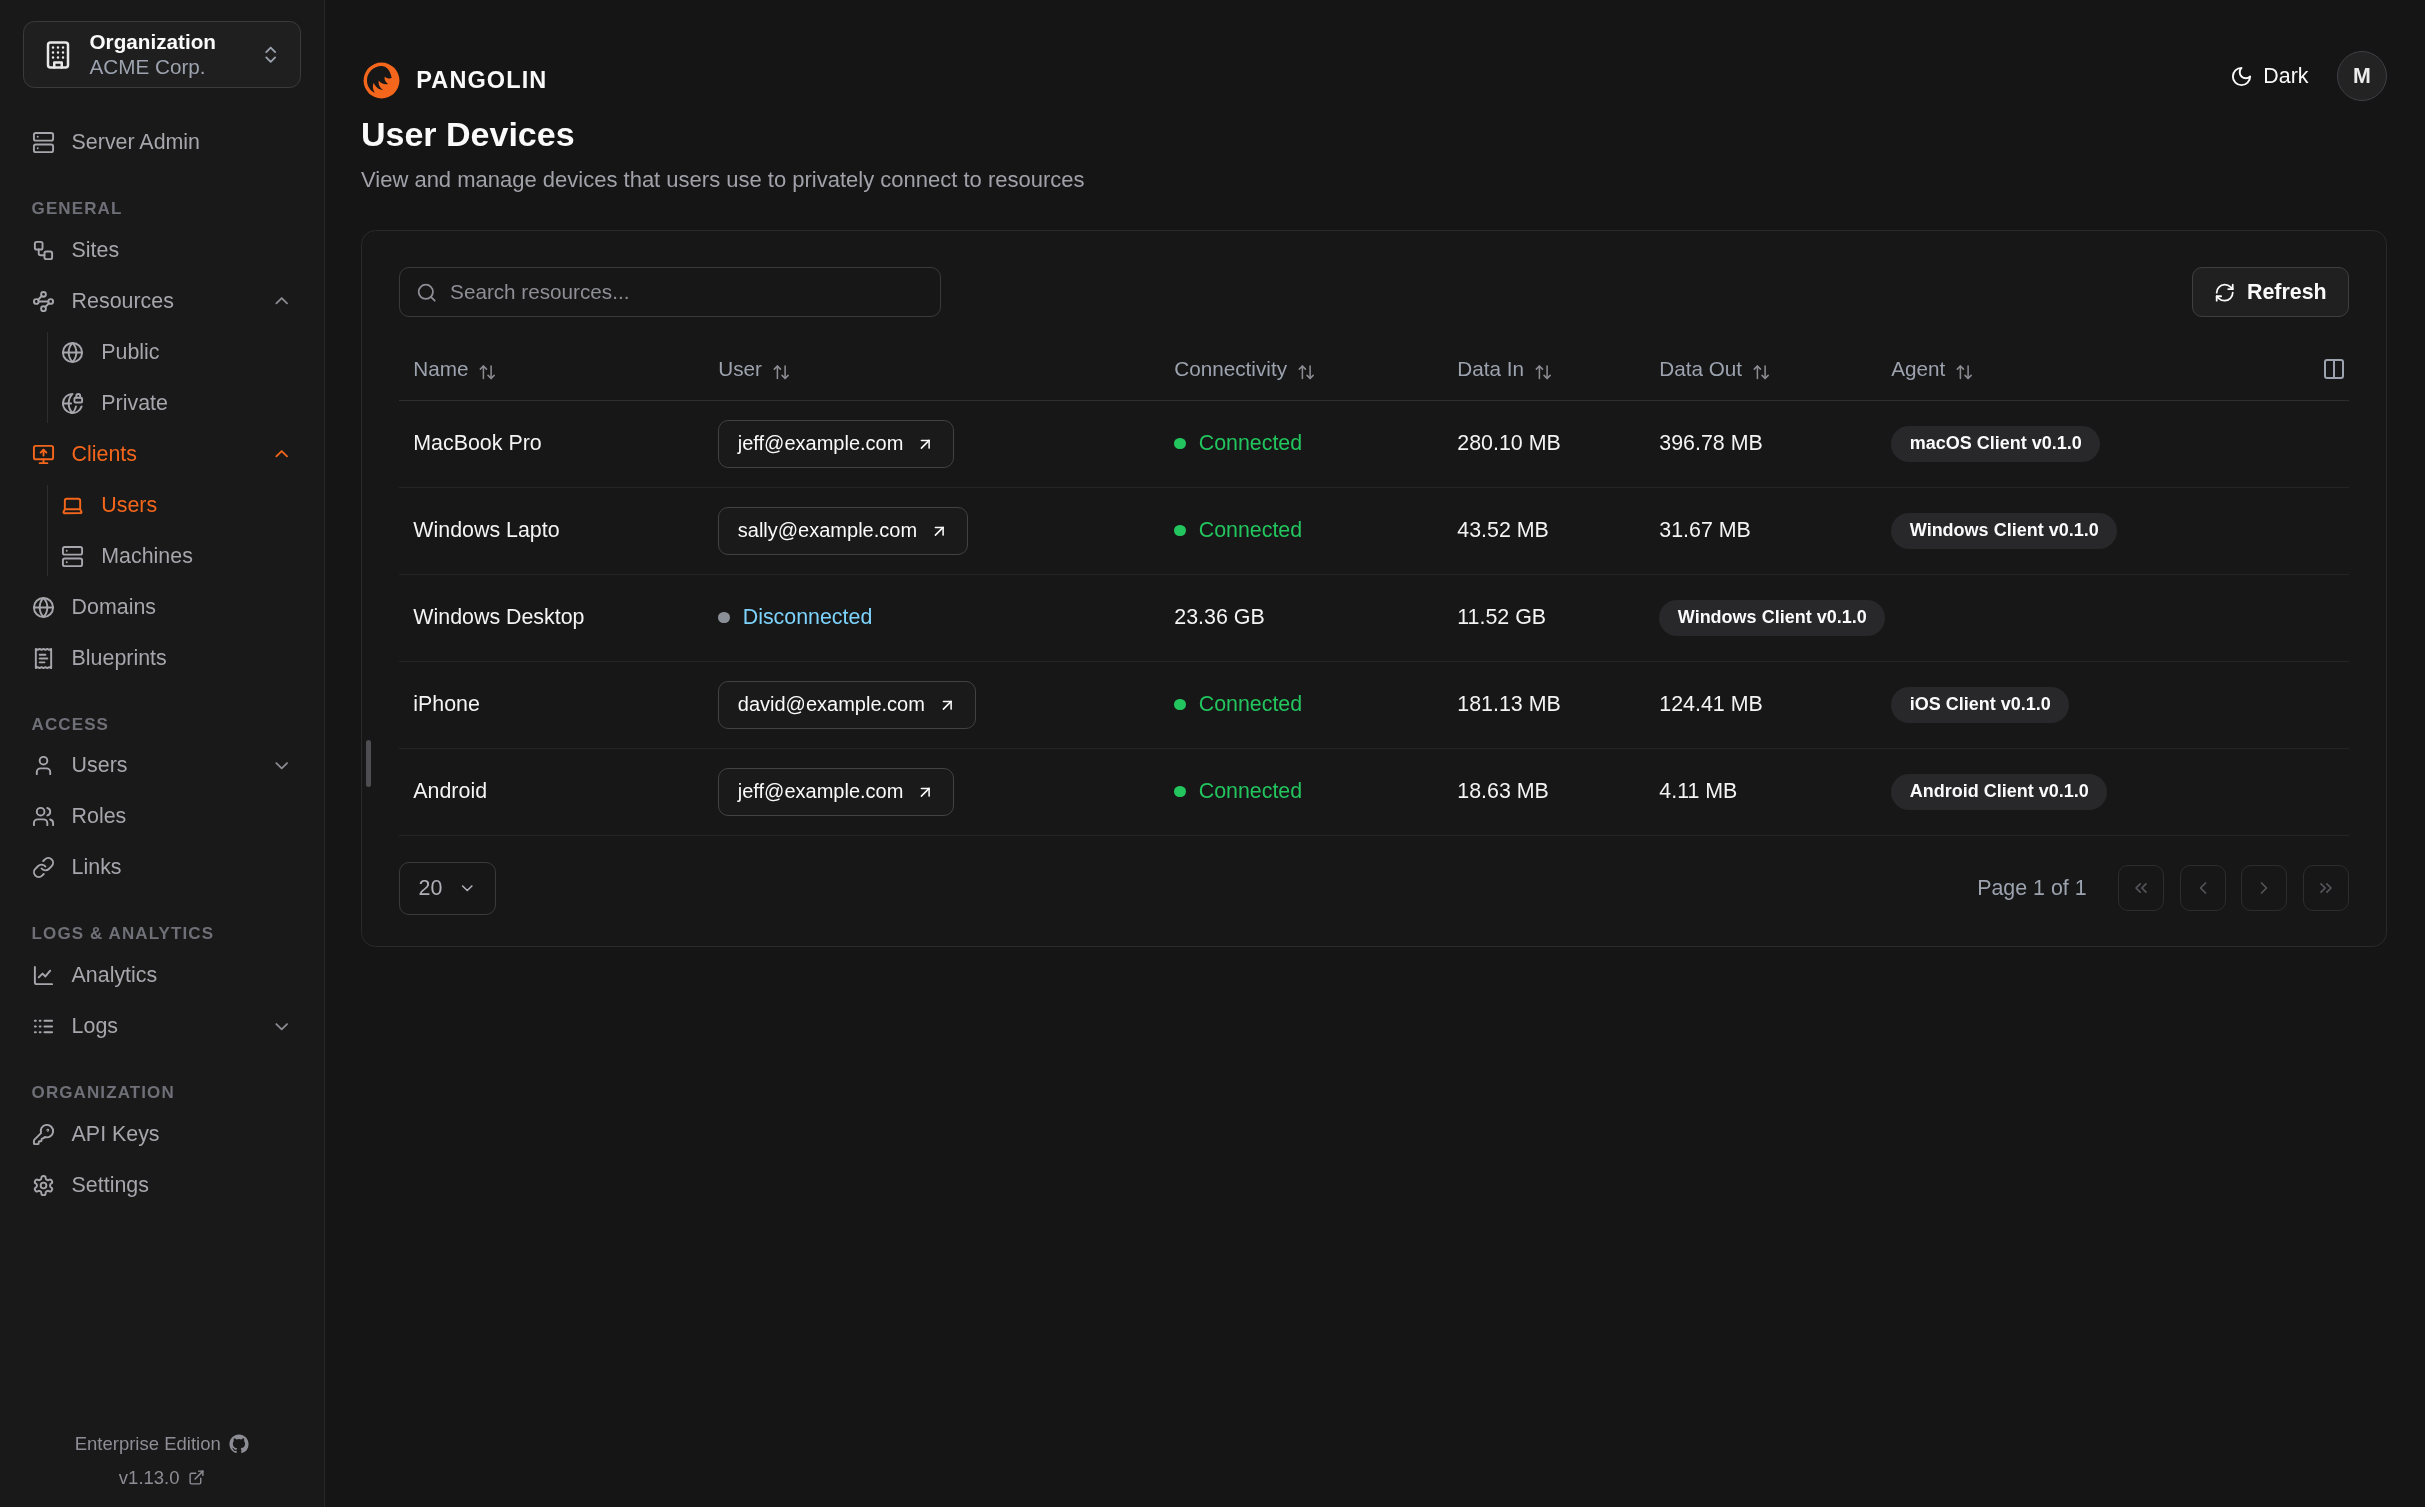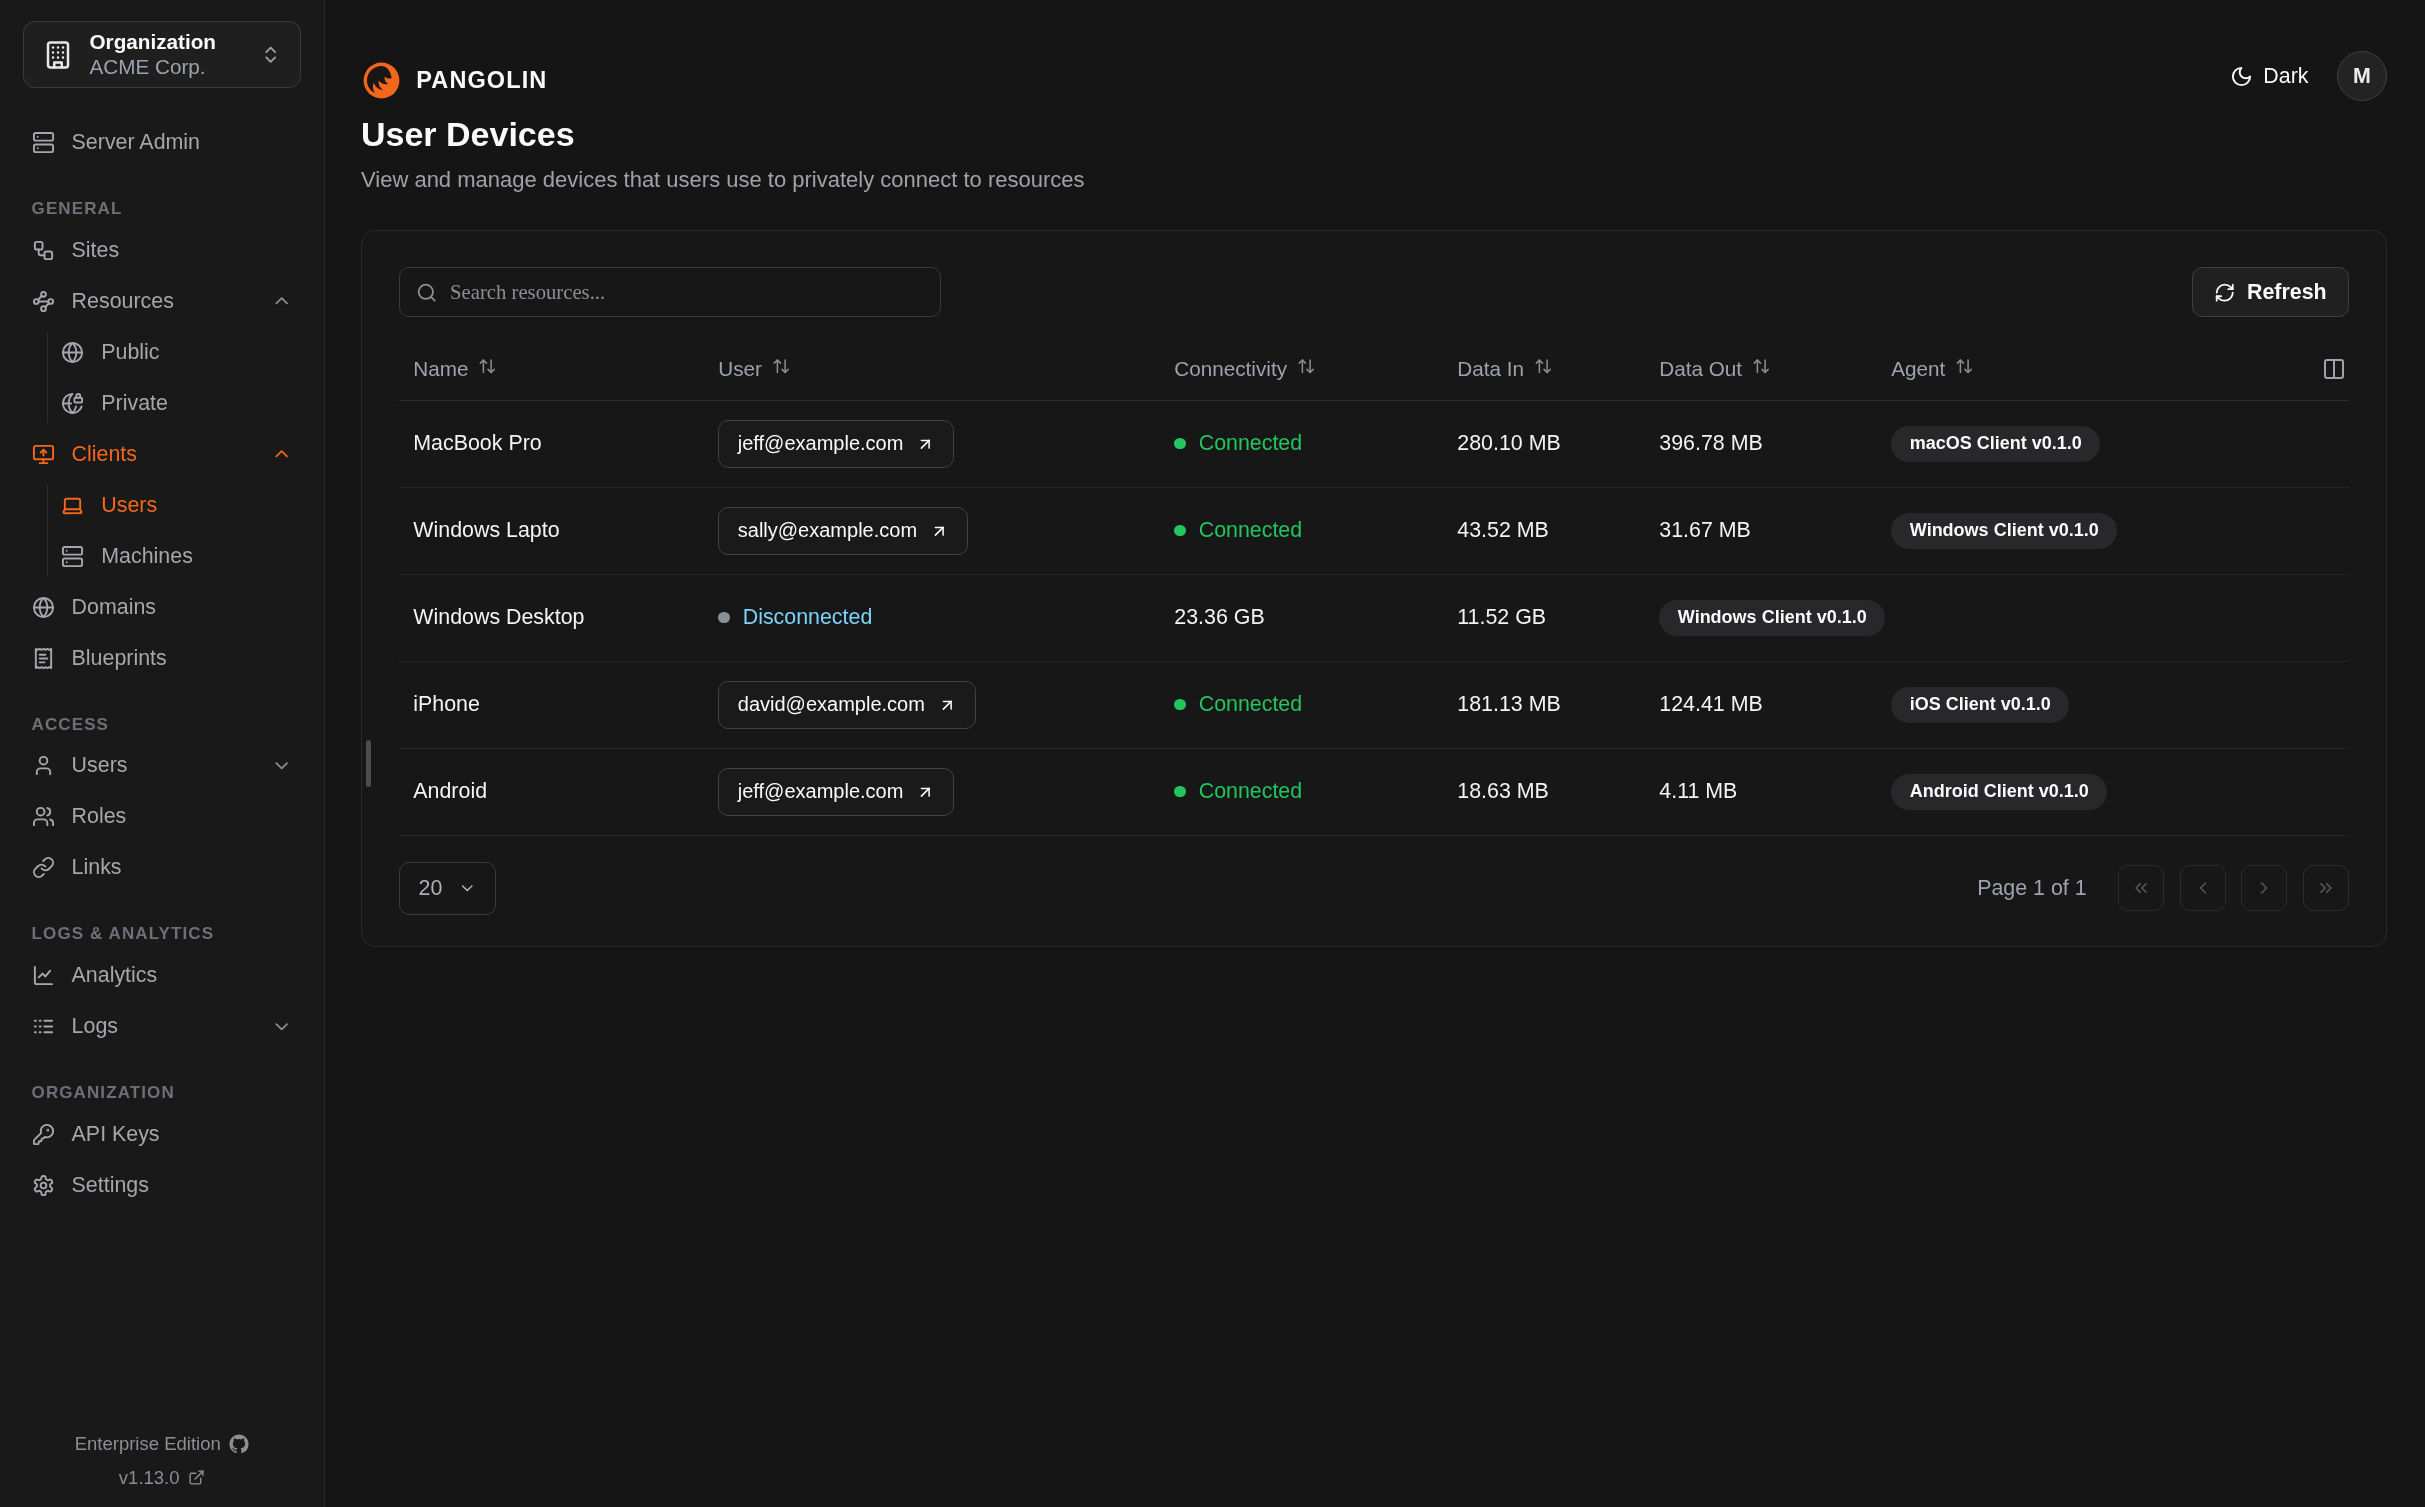--- a/index.html
+++ b/index.html
@@ -81,37 +81,37 @@
     border:0.7px solid #2a2a2a; border-radius:14.3px;
     padding:36px 37px 31px;
   }
   .toolbar { display:flex; align-items:center; justify-content:space-between; }
   .search {
     width:542px; height:50px; display:flex; align-items:center; gap:13px;
     border:0.7px solid #3a3a3a; border-radius:10px; padding:0 15.7px; color:#8e8e96;
   }
   .search input {
     flex:1; background:none; border:none; outline:none;
-    color:#14b8a6; font-size:20.7px; font-family:Liberation Serif, serif;
+    color:#14b8a6; font-size:20.7px; font-family:Liberation Sans, sans-serif;
   }
   .search input::placeholder { color:#8e8e96; }
   .refresh-btn {
     height:50px; display:flex; align-items:center; gap:11.4px; padding:0 21.4px;
     background:#202020; border:0.7px solid #3f3f3f; border-radius:10px;
     color:#fafafa; font-size:21.4px; font-weight:600; font-family:inherit; cursor:pointer;
   }
 
   .thead, .trow {
     display:grid;
     grid-template-columns:305px 456px 283px 202px 232px 1fr 46px;
     align-items:center;
   }
   .thead { margin-top:30px; padding:10px 0 18.5px; border-bottom:0.7px solid #2e2e2e; }
   .th {
-    display:flex; align-items:flex-start; gap:10px; padding-left:14.3px;
+    display:flex; align-items:flex-end; gap:10px; padding-left:14.3px;
     font-size:20.7px; font-weight:500; color:#9ca3af; cursor:pointer; white-space:nowrap;
   }
   .th .sort-ic { color:#8b8b92; }
   .th-last { display:flex; justify-content:flex-end; padding-right:2.9px; color:#9ca3af; cursor:pointer; }
 
   .trow { height:87px; border-bottom:0.7px solid #242424; }
   .td { padding-left:14.3px; font-size:21.4px; color:#f4f4f5; white-space:nowrap; }
   .chip {
     display:inline-flex; align-items:center; gap:13px; height:48px; padding:0 18.5px;
     background:#1a1a1a; border:0.7px solid #424242; border-radius:10px;

